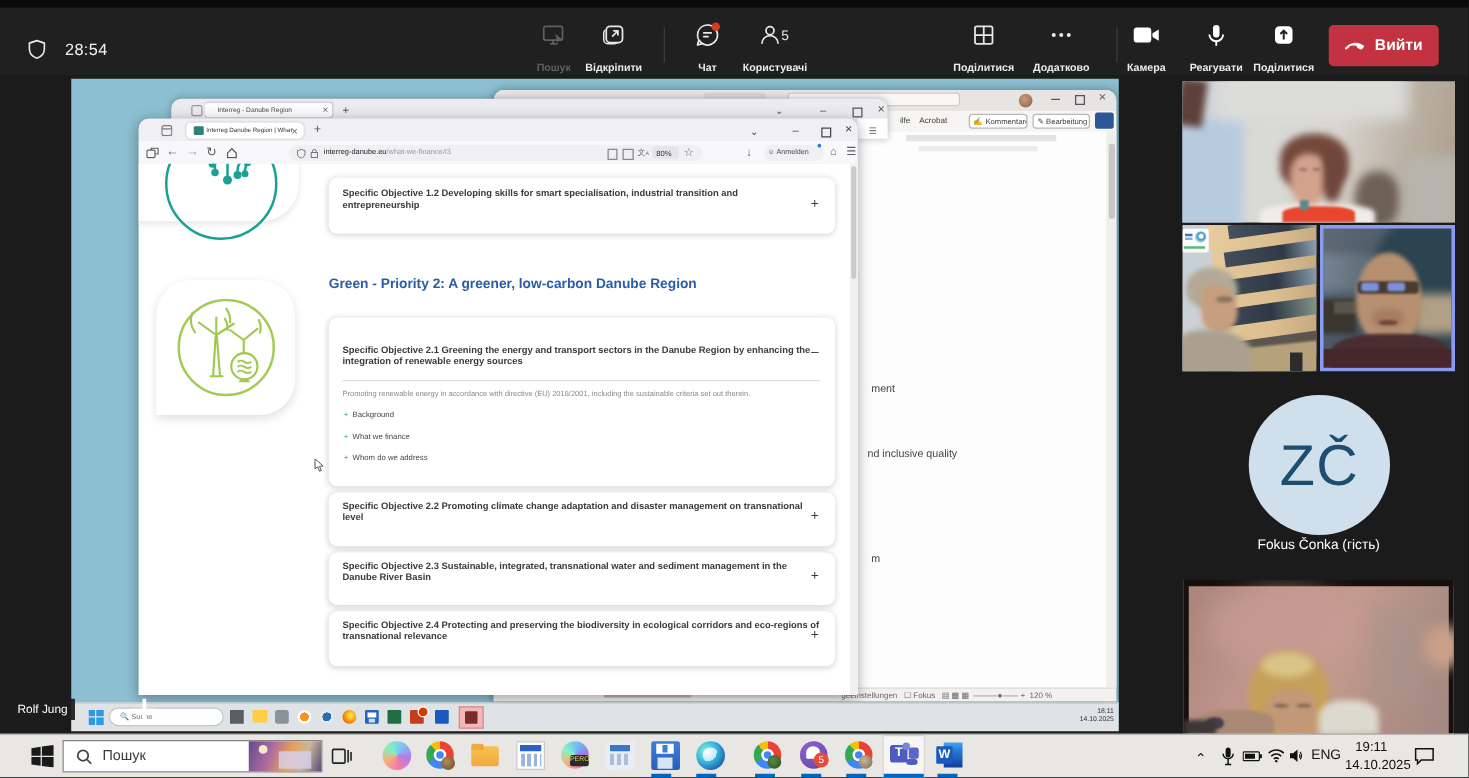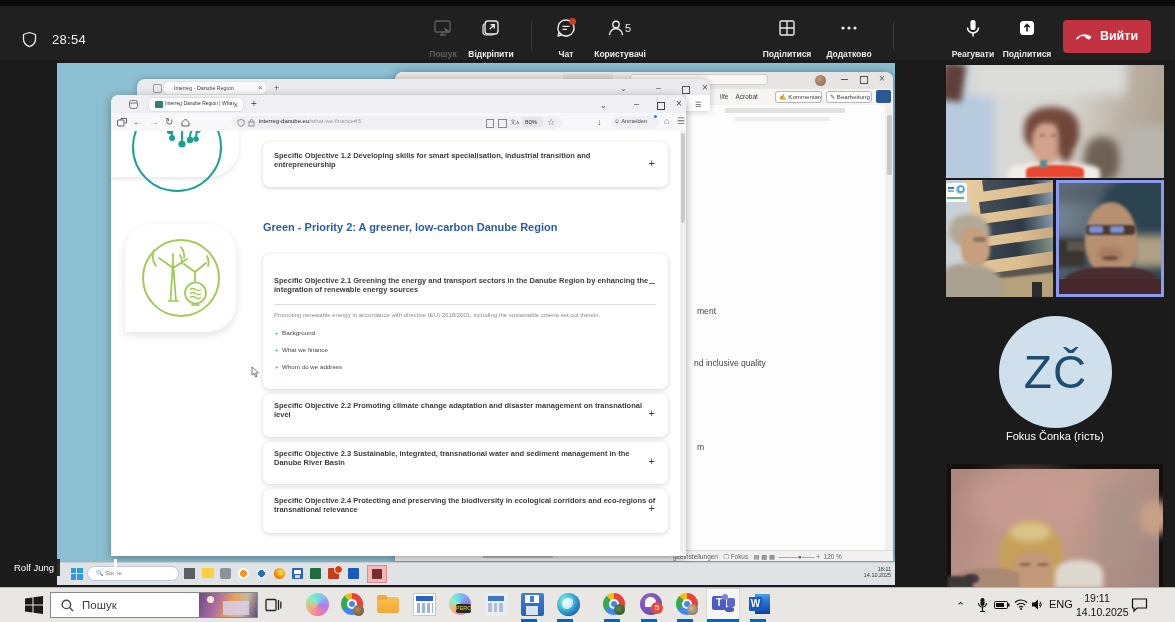--- a/index.html
+++ b/index.html
@@ -95,20 +95,27 @@
     </div>
     <div class="tbtn" style="left:817px">
       <svg style="margin-top:2px" width="22" height="20" viewBox="0 0 22 20">
           <circle cx="5" cy="10" r="1.6" fill="#e8e8e8"></circle>
           <circle cx="11" cy="10" r="1.6" fill="#e8e8e8"></circle>
           <circle cx="17" cy="10" r="1.6" fill="#e8e8e8"></circle>
         </svg>
       <div class="tlab">Додатково</div>
     </div>
     <div class="tdiv" style="left:893px"></div>
+    <div class="tbtn" style="left:885px">
+      <svg style="margin-top:2px" width="26" height="20" viewBox="0 0 26 20">
+          <rect x="3" y="4" width="14" height="12" rx="2.5" fill="#fff"></rect>
+          <path d="M18 8.5 l5 -3 v9 l-5 -3 z" fill="#fff"></path>
+        </svg>
+      <div class="tlab">Камера</div>
+    </div>
     <div class="tbtn" style="left:941px">
       <svg style="margin-top:2px" width="20" height="20" viewBox="0 0 20 20">
           <rect x="7.4" y="2" width="5.2" height="10" rx="2.6" fill="#fff"></rect>
           <path d="M4.5 9.5 a5.5 5.5 0 0 0 11 0" fill="none" stroke="#fff" stroke-width="1.5"></path>
           <path d="M10 15 v3.5" stroke="#fff" stroke-width="1.5"></path>
         </svg>
       <div class="tlab">Реагувати</div>
     </div>
     <div class="tbtn" style="left:995px">
       <svg style="margin-top:2px" width="20" height="20" viewBox="0 0 20 20">

